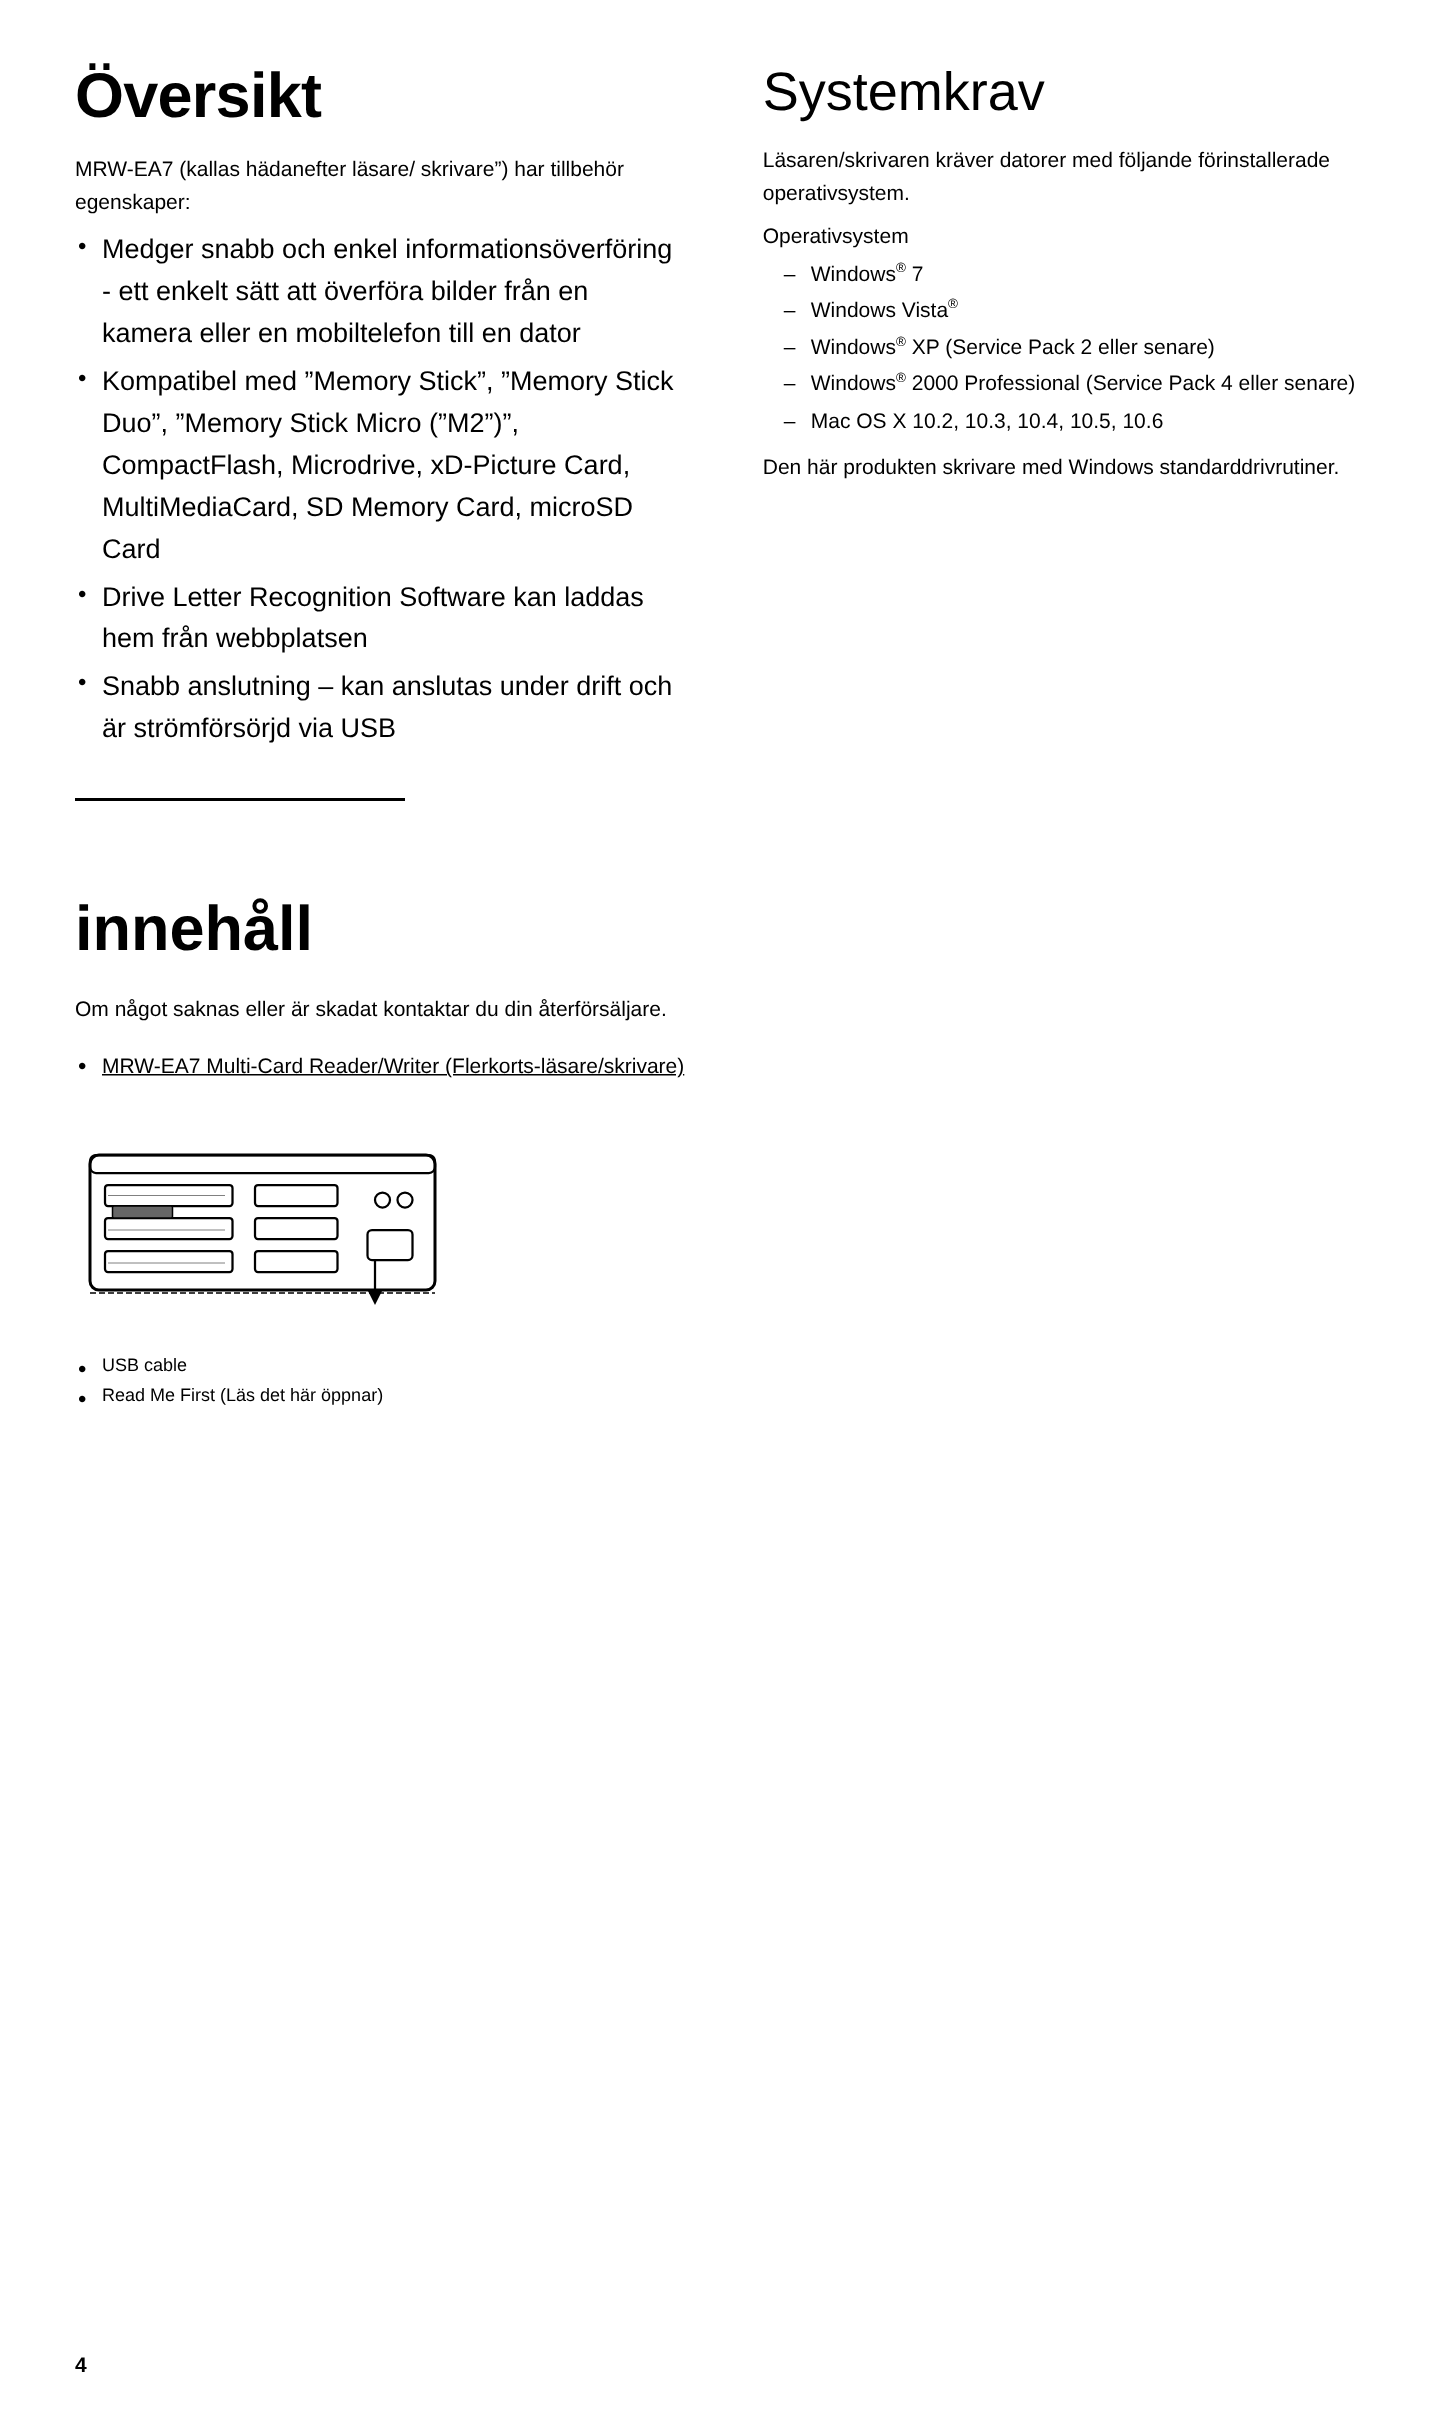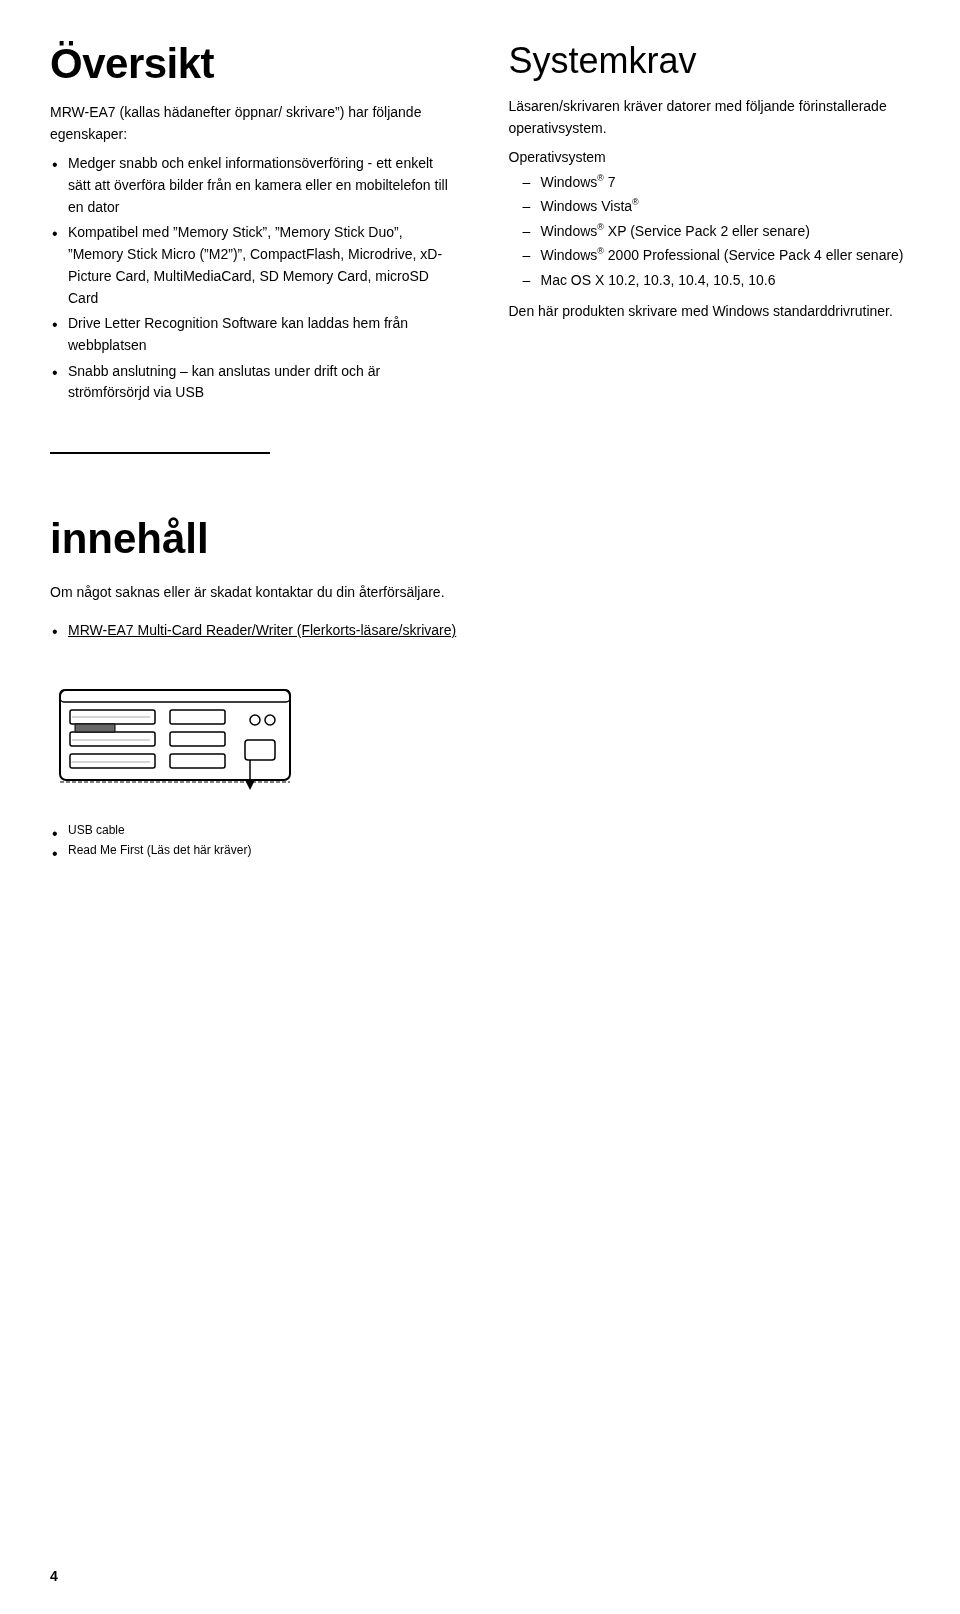--- a/index.html
+++ b/index.html
@@ -13,21 +13,21 @@
       background: #ffffff;
       color: #000000;
       width: 960px;
       min-height: 1614px;
       padding: 40px 50px 40px 50px;
     }
 
     .top-section {
       display: flex;
       gap: 57px;
-      margin-bottom: 44px;
+      margin-bottom: 28px;
     }
 
     .left-column {
       flex: 1;
     }
 
     .right-column {
       flex: 1;
     }
 
@@ -50,21 +50,21 @@
       margin-bottom: 8px;
     }
 
     ul.bullet-list {
       list-style: none;
       padding: 0;
       margin: 0;
     }
 
     ul.bullet-list li {
-      font-size: 14px;
+      font-size: 18px;
       line-height: 1.55;
       padding-left: 18px;
       position: relative;
       margin-bottom: 4px;
     }
 
     ul.bullet-list li::before {
       content: "•";
       position: absolute;
       left: 2px;
@@ -188,21 +188,21 @@
       font-size: 16px;
     }
   </style>
 </head>
 <body>
 
 <div class="top-section">
 
   <div class="left-column">
     <h1 class="section-title">Översikt</h1>
-    <p class="body-text">MRW-EA7 (kallas hädanefter öppnar/ skrivare”) har följande egenskaper:</p>
+    <p class="body-text">MRW-EA7 (kallas hädanefter läsare/ skrivare”) har tillbehör egenskaper:</p>
     <ul class="bullet-list">
       <li>Medger snabb och enkel informationsöverföring - ett enkelt sätt att överföra bilder från en kamera eller en mobiltelefon till en dator</li>
       <li>Kompatibel med ”Memory Stick”, ”Memory Stick Duo”, ”Memory Stick Micro (”M2”)”, CompactFlash, Microdrive, xD-Picture Card, MultiMediaCard, SD Memory Card, microSD Card</li>
       <li>Drive Letter Recognition Software kan laddas hem från webbplatsen</li>
       <li>Snabb anslutning – kan anslutas under drift och är strömförsörjd via USB</li>
     </ul>
   </div>
 
   <div class="right-column">
     <h2 class="section-title">Systemkrav</h2>
@@ -265,18 +265,18 @@
       <rect x="25" y="54" width="40" height="8" rx="1" fill="#666" stroke="#000" stroke-width="1"></rect>
 
       <line x1="22" y1="47" x2="100" y2="47" stroke="#555" stroke-width="0.5"></line>
       <line x1="22" y1="70" x2="100" y2="70" stroke="#555" stroke-width="0.5"></line>
       <line x1="22" y1="92" x2="100" y2="92" stroke="#555" stroke-width="0.5"></line>
     </svg>
   </div>
 
   <ul class="bottom-items-list">
     <li>USB cable</li>
-    <li>Read Me First (Läs det här kräver)</li>
+    <li>Read Me First (Läs det här öppnar)</li>
   </ul>
 
 </div>
 
 <div class="page-number">4</div>
 
 </body></html>

